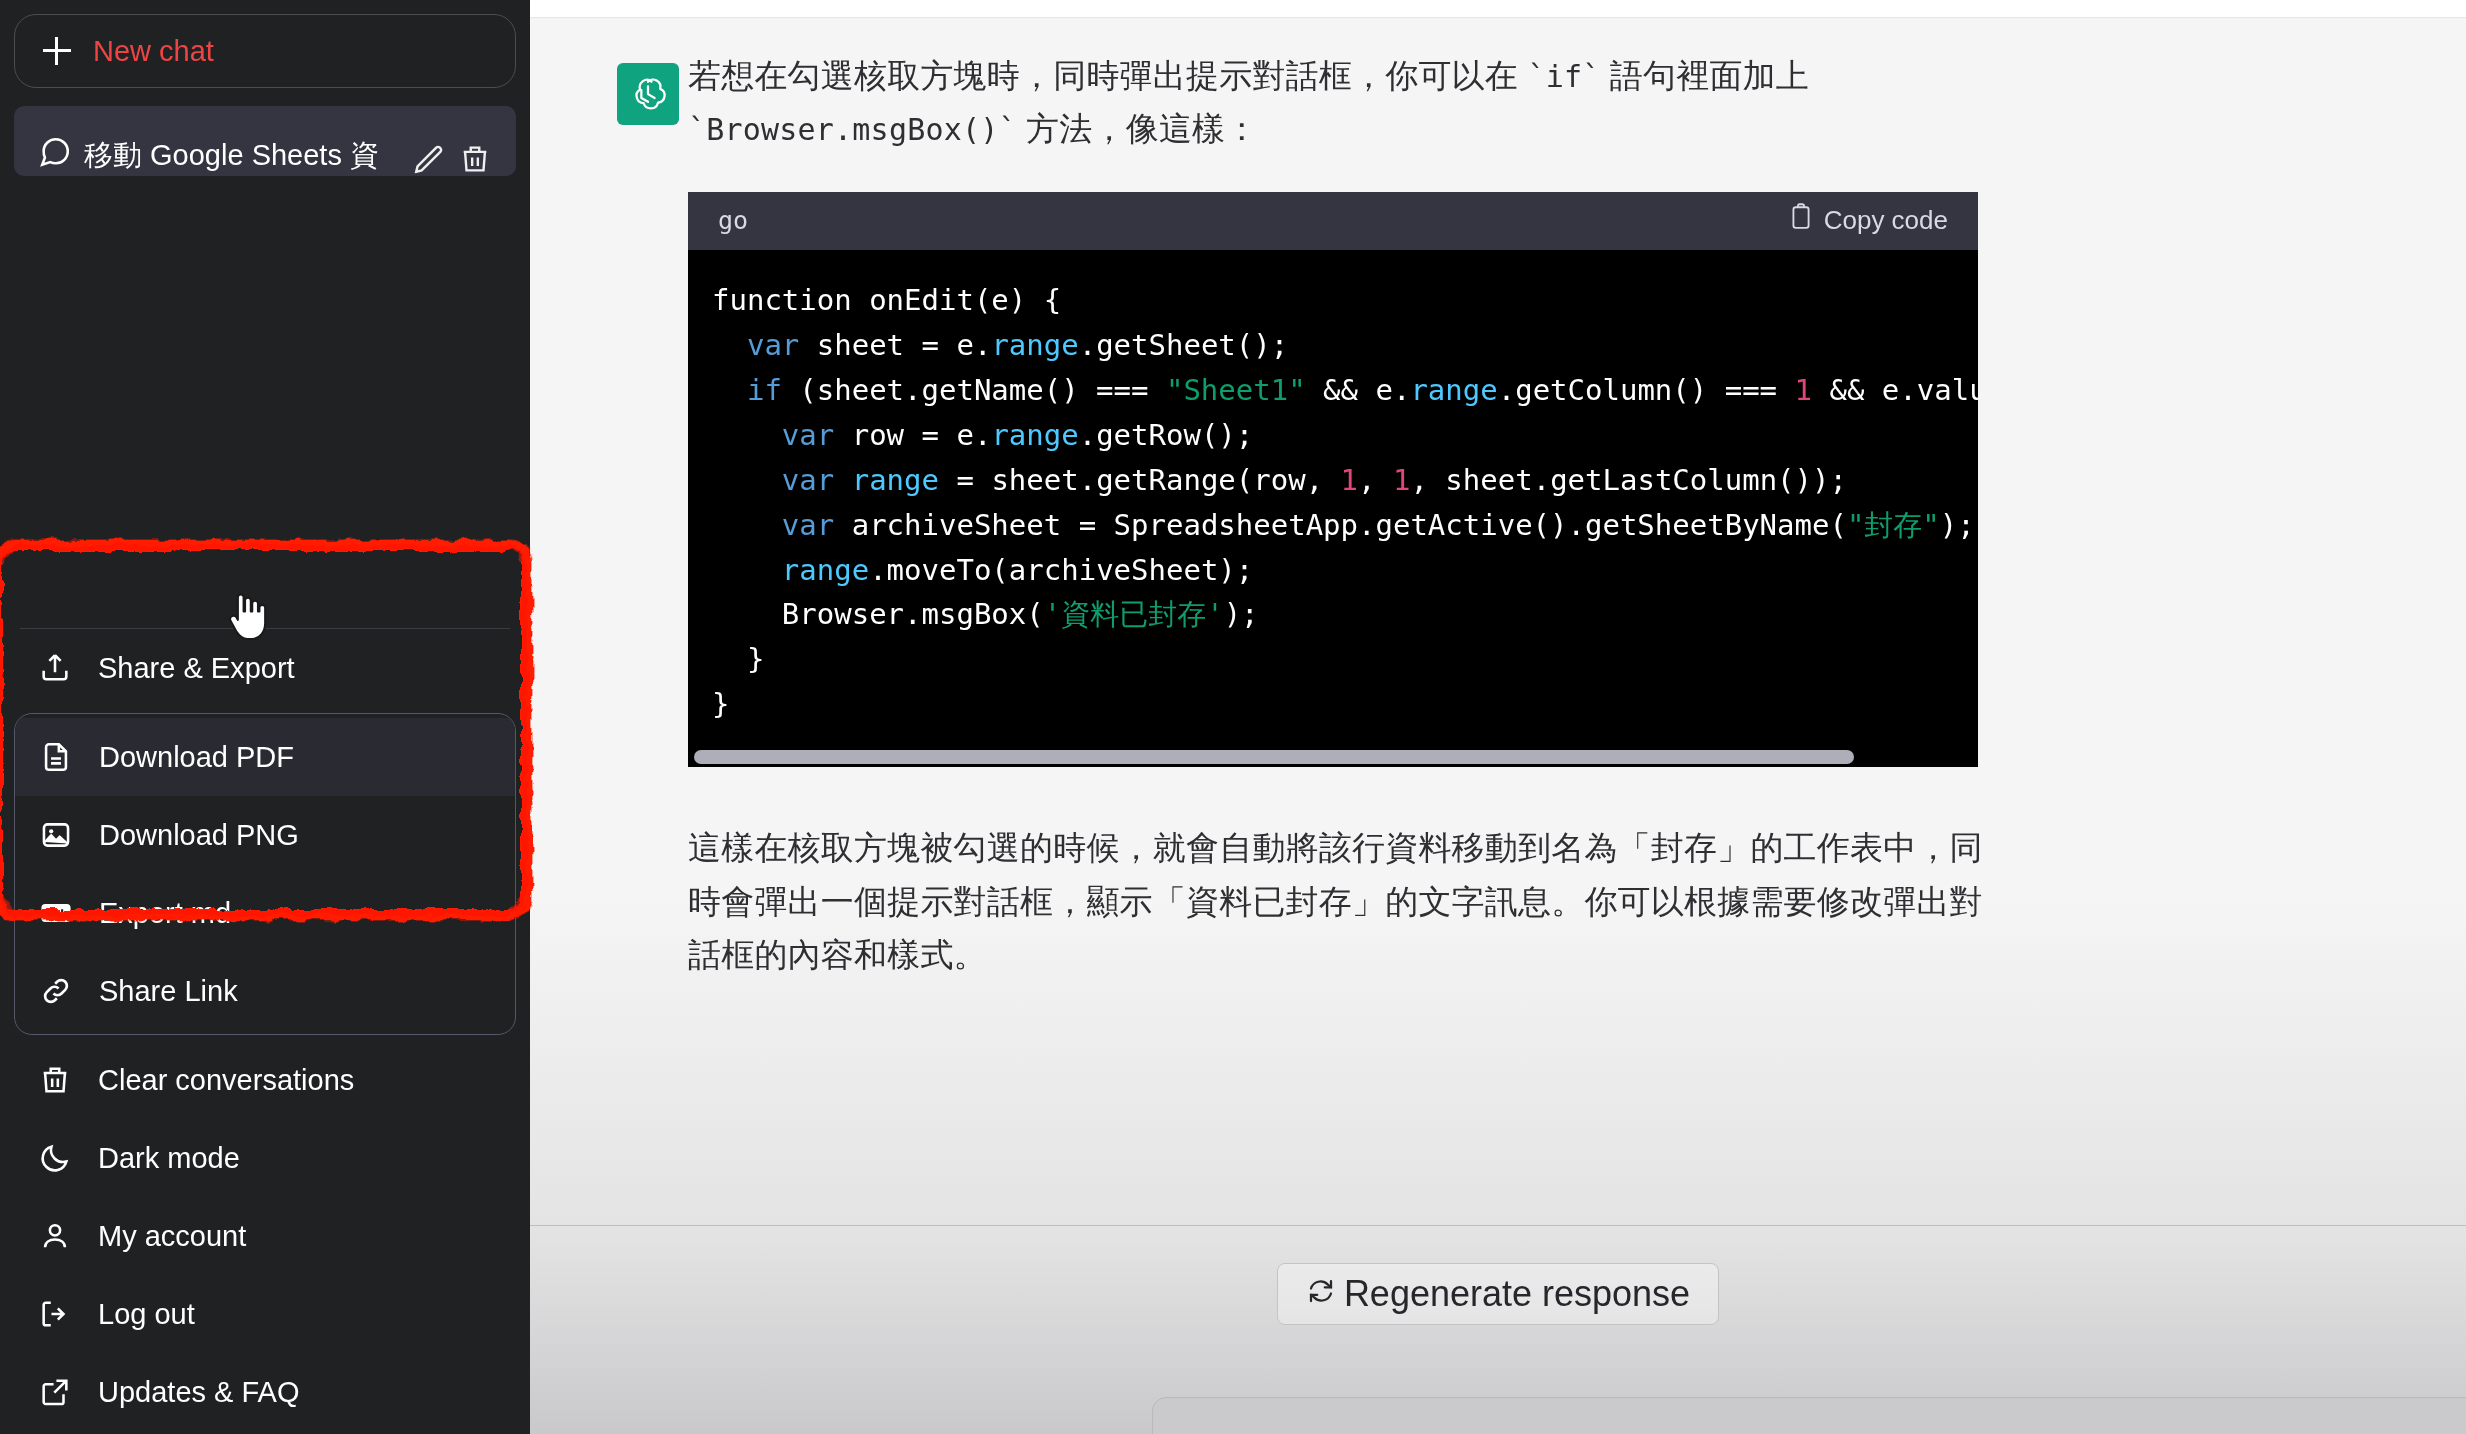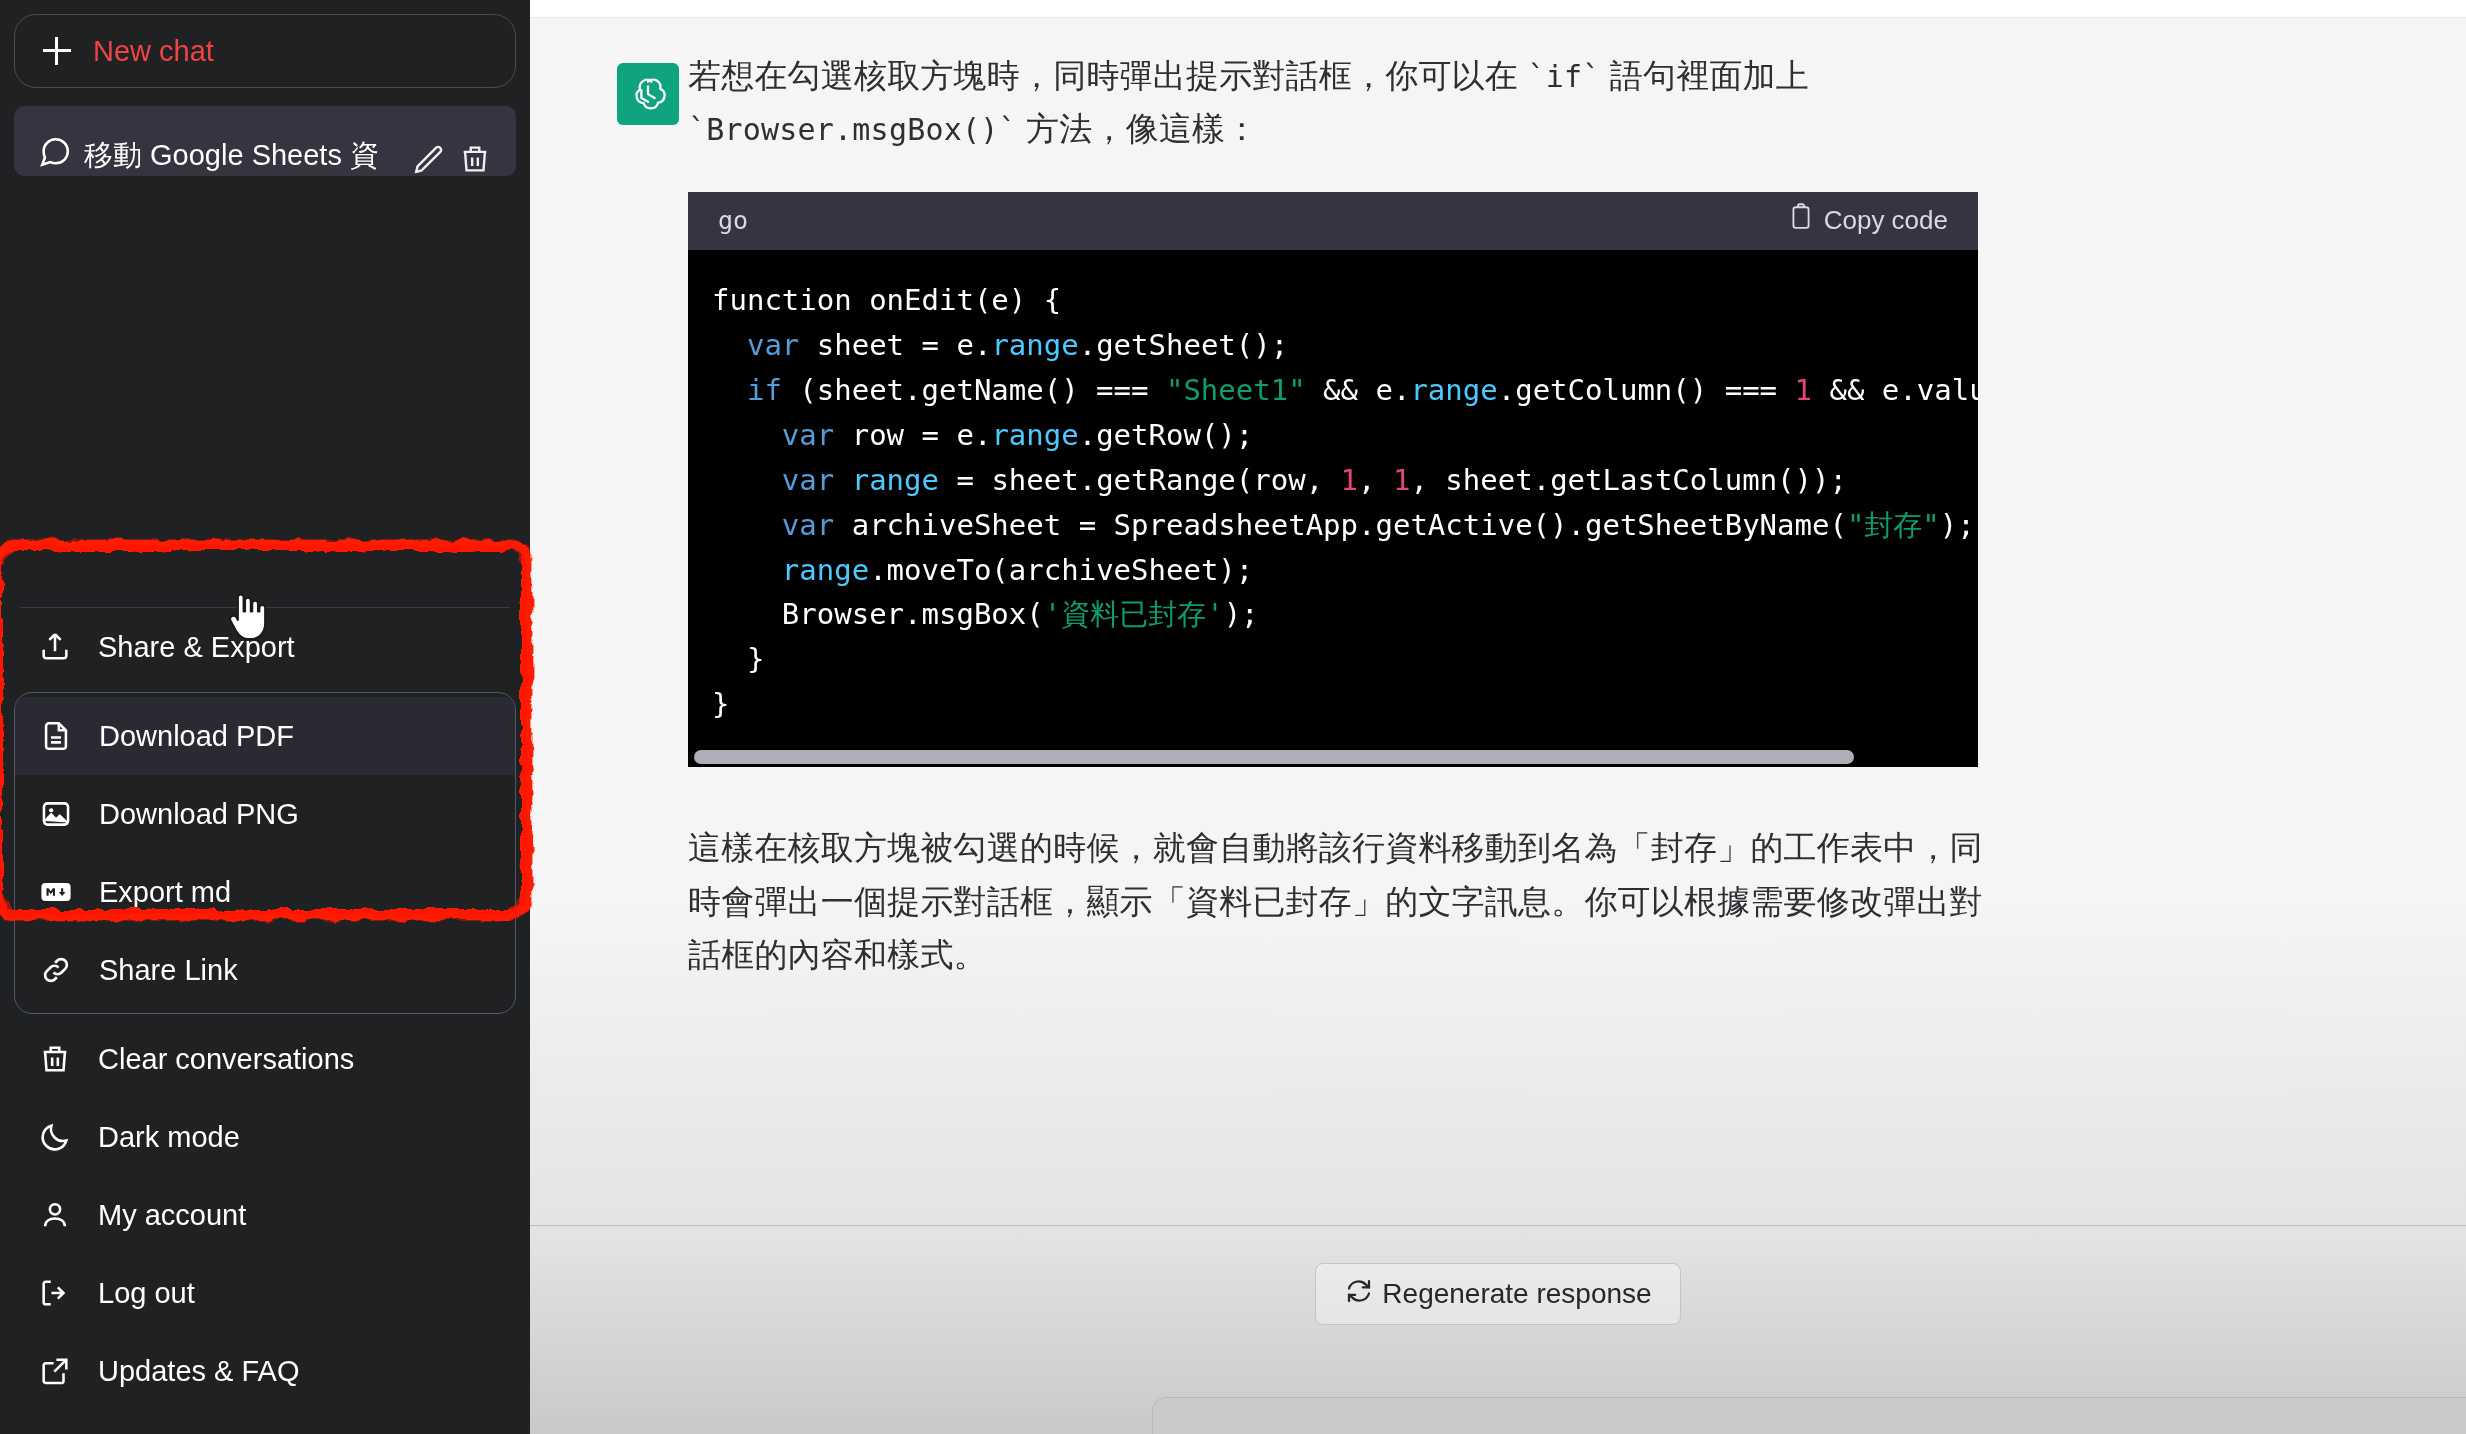--- a/index.html
+++ b/index.html
@@ -52,21 +52,21 @@
     font-size: 29px;
     cursor: pointer;
   }
   .chatrow .title { flex: 1; white-space: nowrap; overflow: hidden; }
   .chatrow .act { width: 34px; height: 34px; opacity: .92; cursor: pointer; }
 
   .sb-spacer { flex: 1 1 auto; min-height: 0; }
 
   .divider { height: 1px; background: #3b3c40; margin: 0 6px; }
 
-  .menu { padding-bottom: 24px; }
+  .menu { padding-bottom: 3px; }
   .mi {
     display: flex; align-items: center;
     gap: 26px;
     height: 78px;
     padding: 0 24px;
     font-size: 29px;
     color: #ffffff;
     border-radius: 10px;
     cursor: pointer;
     white-space: nowrap;
@@ -194,21 +194,21 @@
   .regen-wrap {
     position: absolute; left: 0; right: 0; top: 1244px;
     display: flex; justify-content: center;
   }
   .regen {
     display: flex; align-items: center; gap: 8px;
     height: 62px; padding: 0 28px;
     border: 1px solid #c4c4c6;
     border-radius: 8px;
     background: rgba(255,255,255,.35);
-    font-size: 28px; color: #26262b;
+    font-size: 36px; color: #26262b;
     cursor: pointer;
   }
   .regen svg { width: 30px; height: 30px; }
 
   .hr-bottom {
     position: absolute; left: 0; right: 0; top: 1206px; height: 1px; background: #bebec0;
   }
 
   .composer {
     position: absolute; left: 622px; right: -40px; top: 1378px;

